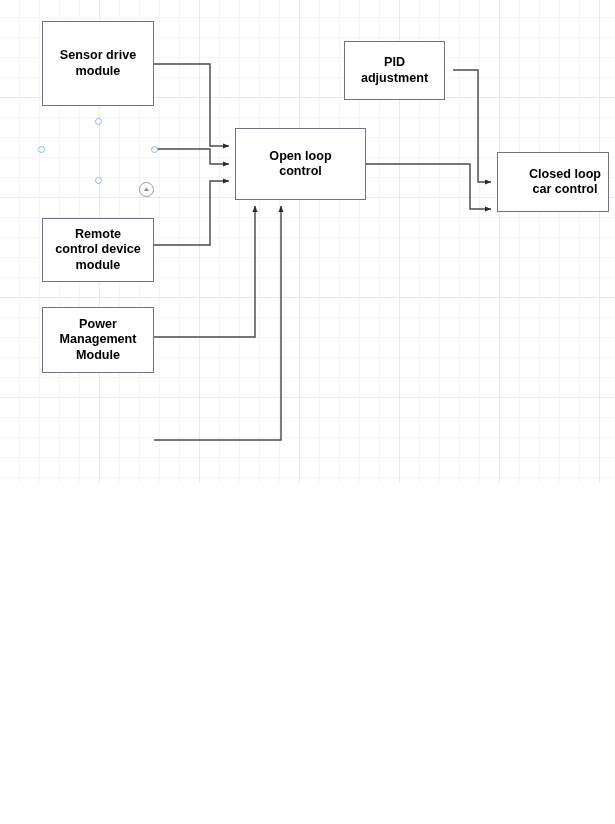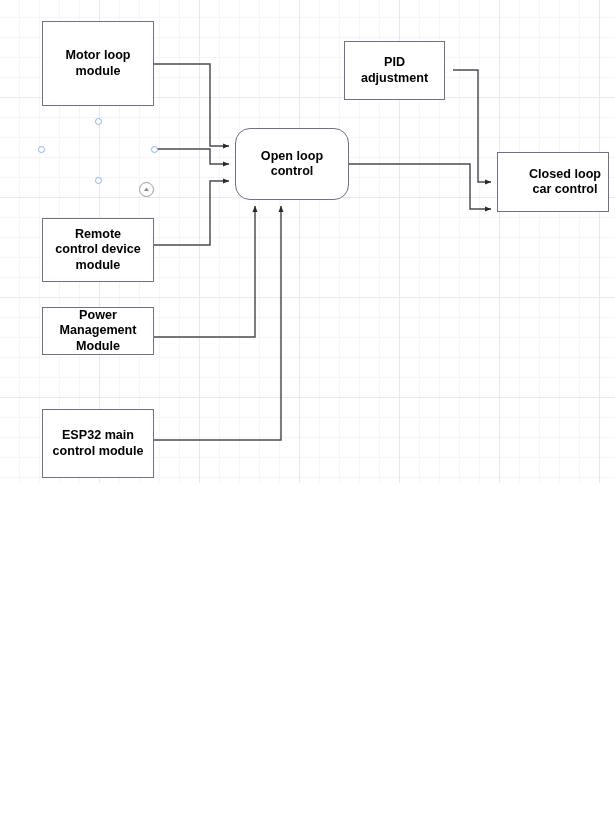--- a/index.html
+++ b/index.html
@@ -117,43 +117,39 @@
 
       <path d="M154,440 L281,440 L281,206" marker-end="url(#arrowhead)"></path>
 
       <path d="M348,164 L470,164 L470,209 L491,209" marker-end="url(#arrowhead)"></path>
 
       <path d="M453,70 L478,70 L478,182 L491,182" marker-end="url(#arrowhead)"></path>
     </g>
   </svg>
 
   <div class="node" style="left:42px; top:21px; width:112px; height:85px;">
-    <span>Motor loop
+    <span>Sensor drive
 module</span>
   </div>
 
 
   <div class="node" style="left:42px; top:218px; width:112px; height:64px;align-items:center;">
     <span>Remote
 control device
 module</span>
   </div>
 
-  <div class="node" style="left:42px; top:307px; width:112px; height:48px;">
+  <div class="node" style="left:42px; top:307px; width:112px; height:66px;">
     <span>Power
 Management
 Module</span>
   </div>
 
-  <div class="node" style="left:42px; top:409px; width:112px; height:69px;">
-    <span>ESP32 main
-control module</span>
-  </div>
 
-  <div class="node" style="left:235px; top:128px; width:114px; height:72px;border-radius:15px;">
+  <div class="node" style="left:235px; top:128px; width:131px; height:72px;">
     <span>Open loop
 control</span>
   </div>
 
   <div class="node" style="left:344px; top:41px; width:101px; height:59px;">
     <span>PID
 adjustment</span>
   </div>
 
   <div class="node" style="left:497px; top:152px; width:112px; height:60px;padding-left:24px;">

